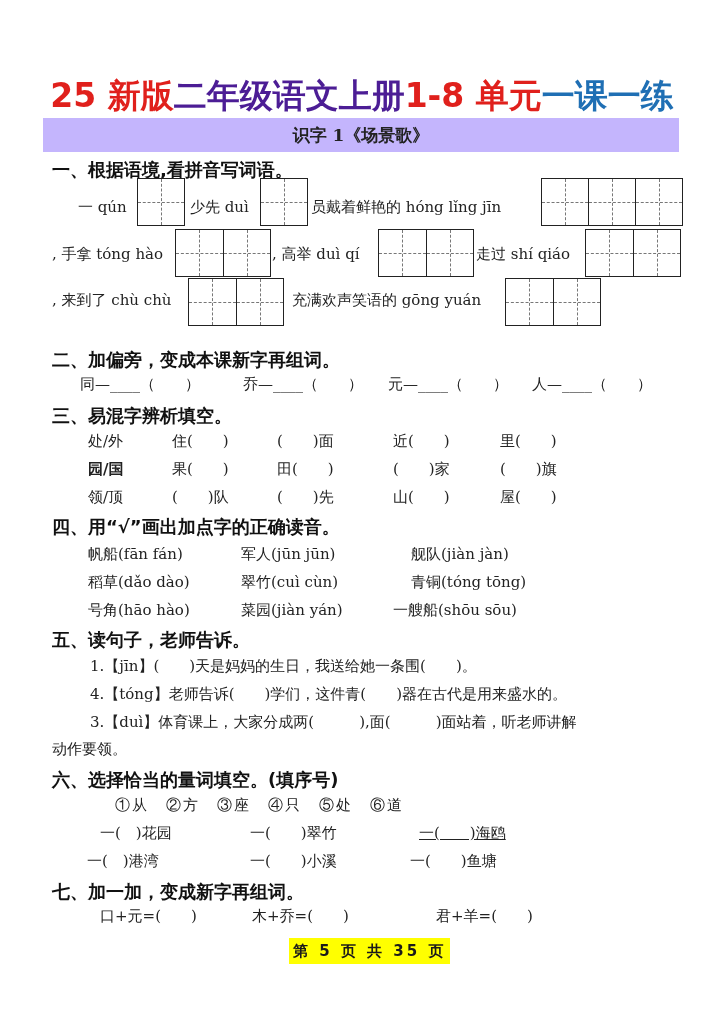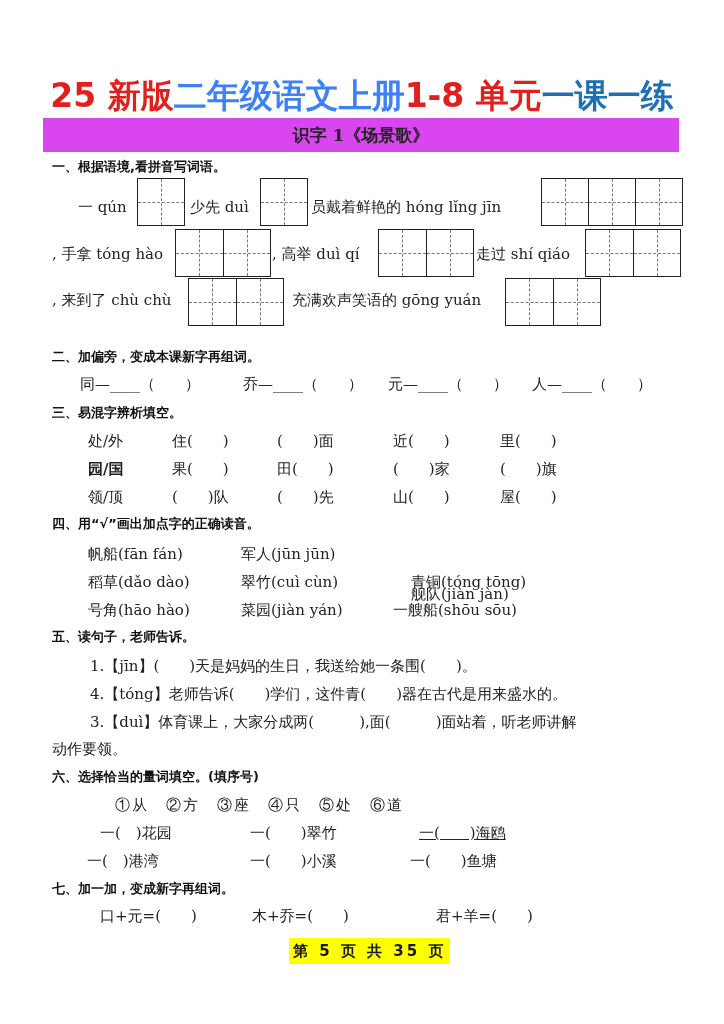--- a/index.html
+++ b/index.html
@@ -1,37 +1,37 @@
 <!DOCTYPE html>
 <html><head>
 <meta charset="utf-8">
 <style>
   html, body { margin:0; padding:0; background:#ffffff; }
   body { width:724px; height:1024px; position:relative; overflow:hidden;
          font-family:"DejaVu Serif", "Liberation Serif", serif; color:#1a1a1a; }
   .abs { position:absolute; white-space:nowrap; }
   .title { top:74px; left:0; width:724px; text-align:center; font-size:33px; font-weight:bold;
            font-family:"DejaVu Sans", "Liberation Sans", sans-serif; letter-spacing:0px; line-height:44px; }
-  .banner { top:118px; left:43px; width:636px; height:34px; background:#d946ef;
+  .banner { top:118px; left:43px; width:636px; height:34px; background:#c4b5fd;
             text-align:center; font-size:17px; font-weight:bold; line-height:34px; color:#222; }
-  .h { font-size:13px; font-weight:bold; font-family:"DejaVu Sans", "Liberation Sans", sans-serif; color:#111; }
+  .h { font-size:18px; font-weight:bold; font-family:"DejaVu Sans", "Liberation Sans", sans-serif; color:#111; }
   .t { font-size:15px; color:#222; }
   .box { position:absolute; border:1.5px solid #222; box-sizing:border-box; display:flex; }
   .cell { flex:1; position:relative; border-right:1.5px solid #222; }
   .cell:last-child { border-right:none; }
   .cell::before { content:""; position:absolute; left:50%; top:0; bottom:0; border-left:1px dashed #777; }
   .cell::after { content:""; position:absolute; top:50%; left:0; right:0; border-top:1px dashed #777; }
   .footer { top:938px; left:289px; background:#ffff00; padding:0 4px; font-size:15px; font-weight:bold;
             font-family:"DejaVu Sans", "Liberation Sans", sans-serif; line-height:26px; letter-spacing:3px; }
 </style>
 </head>
 <body>
 
 <div class="abs title">
-  <span style="color:#e0201c">25 新版</span><span style="color:#3b82f6">二年级语文上册</span><span style="color:#e0201c">1-8 单元</span><span style="color:#1f6fb4">一课一练</span>
+  <span style="color:#e0201c">25 新版</span><span style="color:#4c1d95">二年级语文上册</span><span style="color:#e0201c">1-8 单元</span><span style="color:#1f6fb4">一课一练</span>
 </div>
 
 <div class="abs banner">识字 1《场景歌》</div>
 
 <div class="abs h" style="top:158px;left:52px;">一、根据语境,看拼音写词语。</div>
 <div class="abs t" style="top:198px;left:78px;">一 qún</div>
 <div class="box" style="left:137px;top:178px;width:48px;height:48px;">
     <div class="cell"></div>
   </div>
 <div class="abs t" style="top:198px;left:190px;">少先 duì</div>
@@ -91,21 +91,21 @@
 <div class="abs t" style="top:460px;left:500px;">(　　)旗</div>
 <div class="abs t" style="top:488px;left:88px;">领/顶</div>
 <div class="abs t" style="top:488px;left:172px;">(　　)队</div>
 <div class="abs t" style="top:488px;left:277px;">(　　)先</div>
 <div class="abs t" style="top:488px;left:393px;">山(　　)</div>
 <div class="abs t" style="top:488px;left:500px;">屋(　　)</div>
 
 <div class="abs h" style="top:515px;left:52px;">四、用“√”画出加点字的正确读音。</div>
 <div class="abs t" style="top:545px;left:88px;">帆船(fān fán)</div>
 <div class="abs t" style="top:545px;left:241px;">军人(jūn jūn)</div>
-<div class="abs t" style="top:545px;left:411px;margin-top:40px;">舰队(jiàn jàn)</div>
+<div class="abs t" style="top:545px;left:411px;">舰队(jiàn jàn)</div>
 <div class="abs t" style="top:573px;left:88px;">稻草(dǎo dào)</div>
 <div class="abs t" style="top:573px;left:241px;">翠竹(cuì cùn)</div>
 <div class="abs t" style="top:573px;left:411px;">青铜(tóng tōng)</div>
 <div class="abs t" style="top:601px;left:88px;">号角(hāo hào)</div>
 <div class="abs t" style="top:601px;left:241px;">菜园(jiàn yán)</div>
 <div class="abs t" style="top:601px;left:393px;">一艘船(shōu sōu)</div>
 
 <div class="abs h" style="top:628px;left:52px;">五、读句子，老师告诉。</div>
 <div class="abs t" style="top:657px;left:90px;">1.【jīn】(　　)天是妈妈的生日，我送给她一条围(　　)。</div>
 <div class="abs t" style="top:685px;left:90px;">4.【tóng】老师告诉(　　)学们，这件青(　　)器在古代是用来盛水的。</div>

